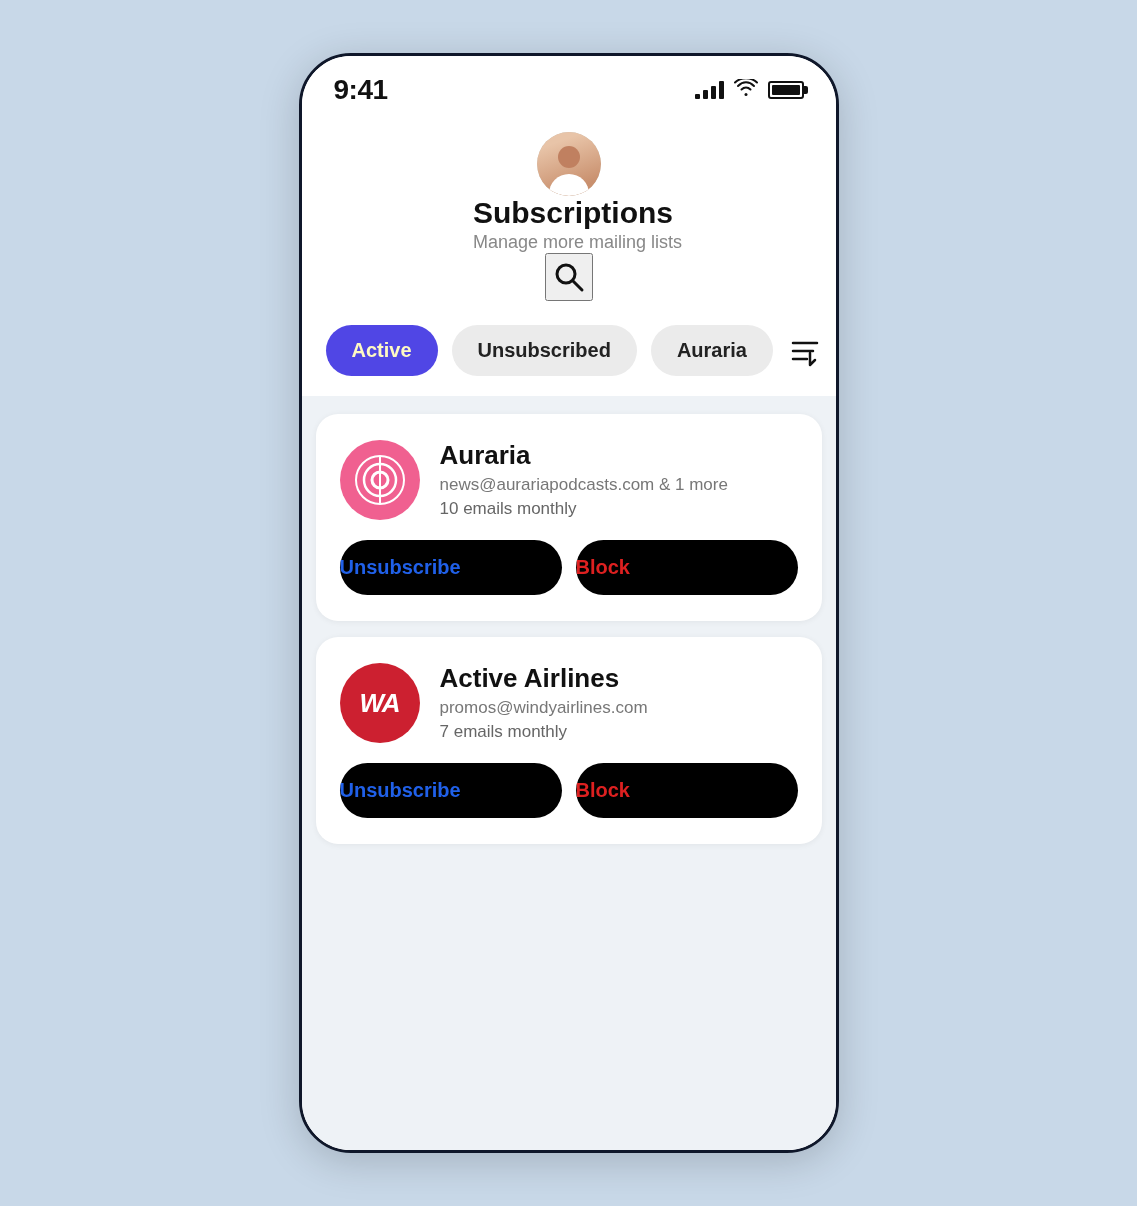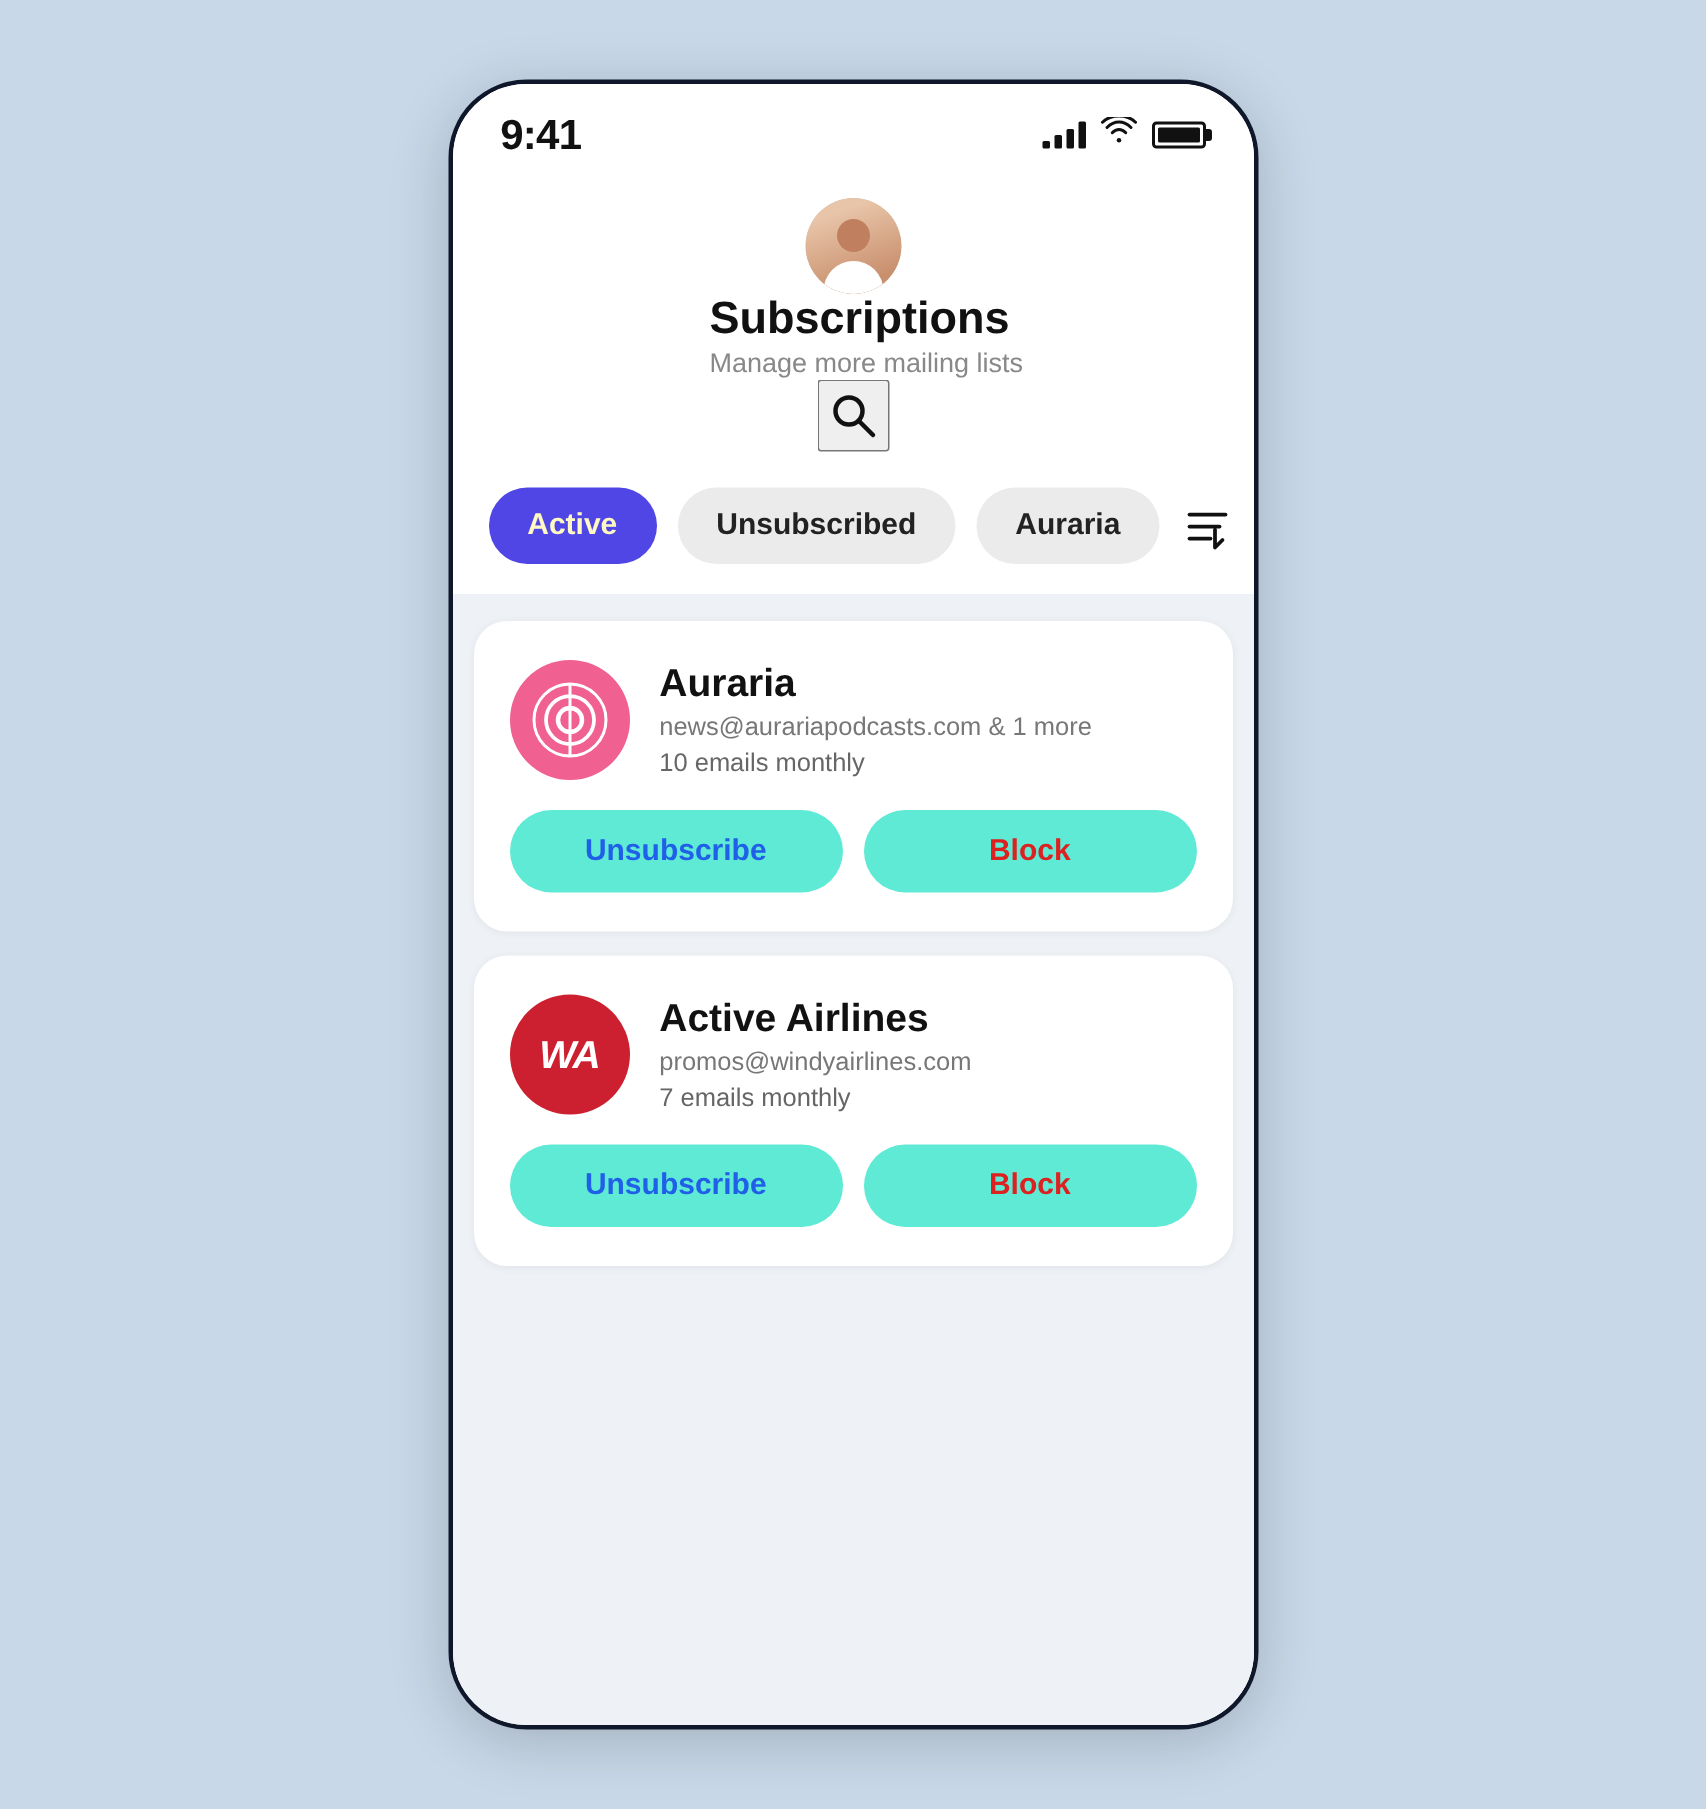--- a/index.html
+++ b/index.html
@@ -295,25 +295,25 @@
     .card-actions {
       display: flex;
       gap: 14px;
     }
 
     .action-btn {
       flex: 1;
       padding: 16px 0;
       border-radius: 50px;
       border: none;
-      background: #5eead4;
+      background: #000000;
       font-size: 20px;
       font-weight: 700;
       cursor: pointer;
-      text-align: center;
+      text-align: left;
     }
 
     .action-btn.unsubscribe {
       color: #2060e8;
     }
 
     .action-btn.block {
       color: #dd2020;
     }
 

